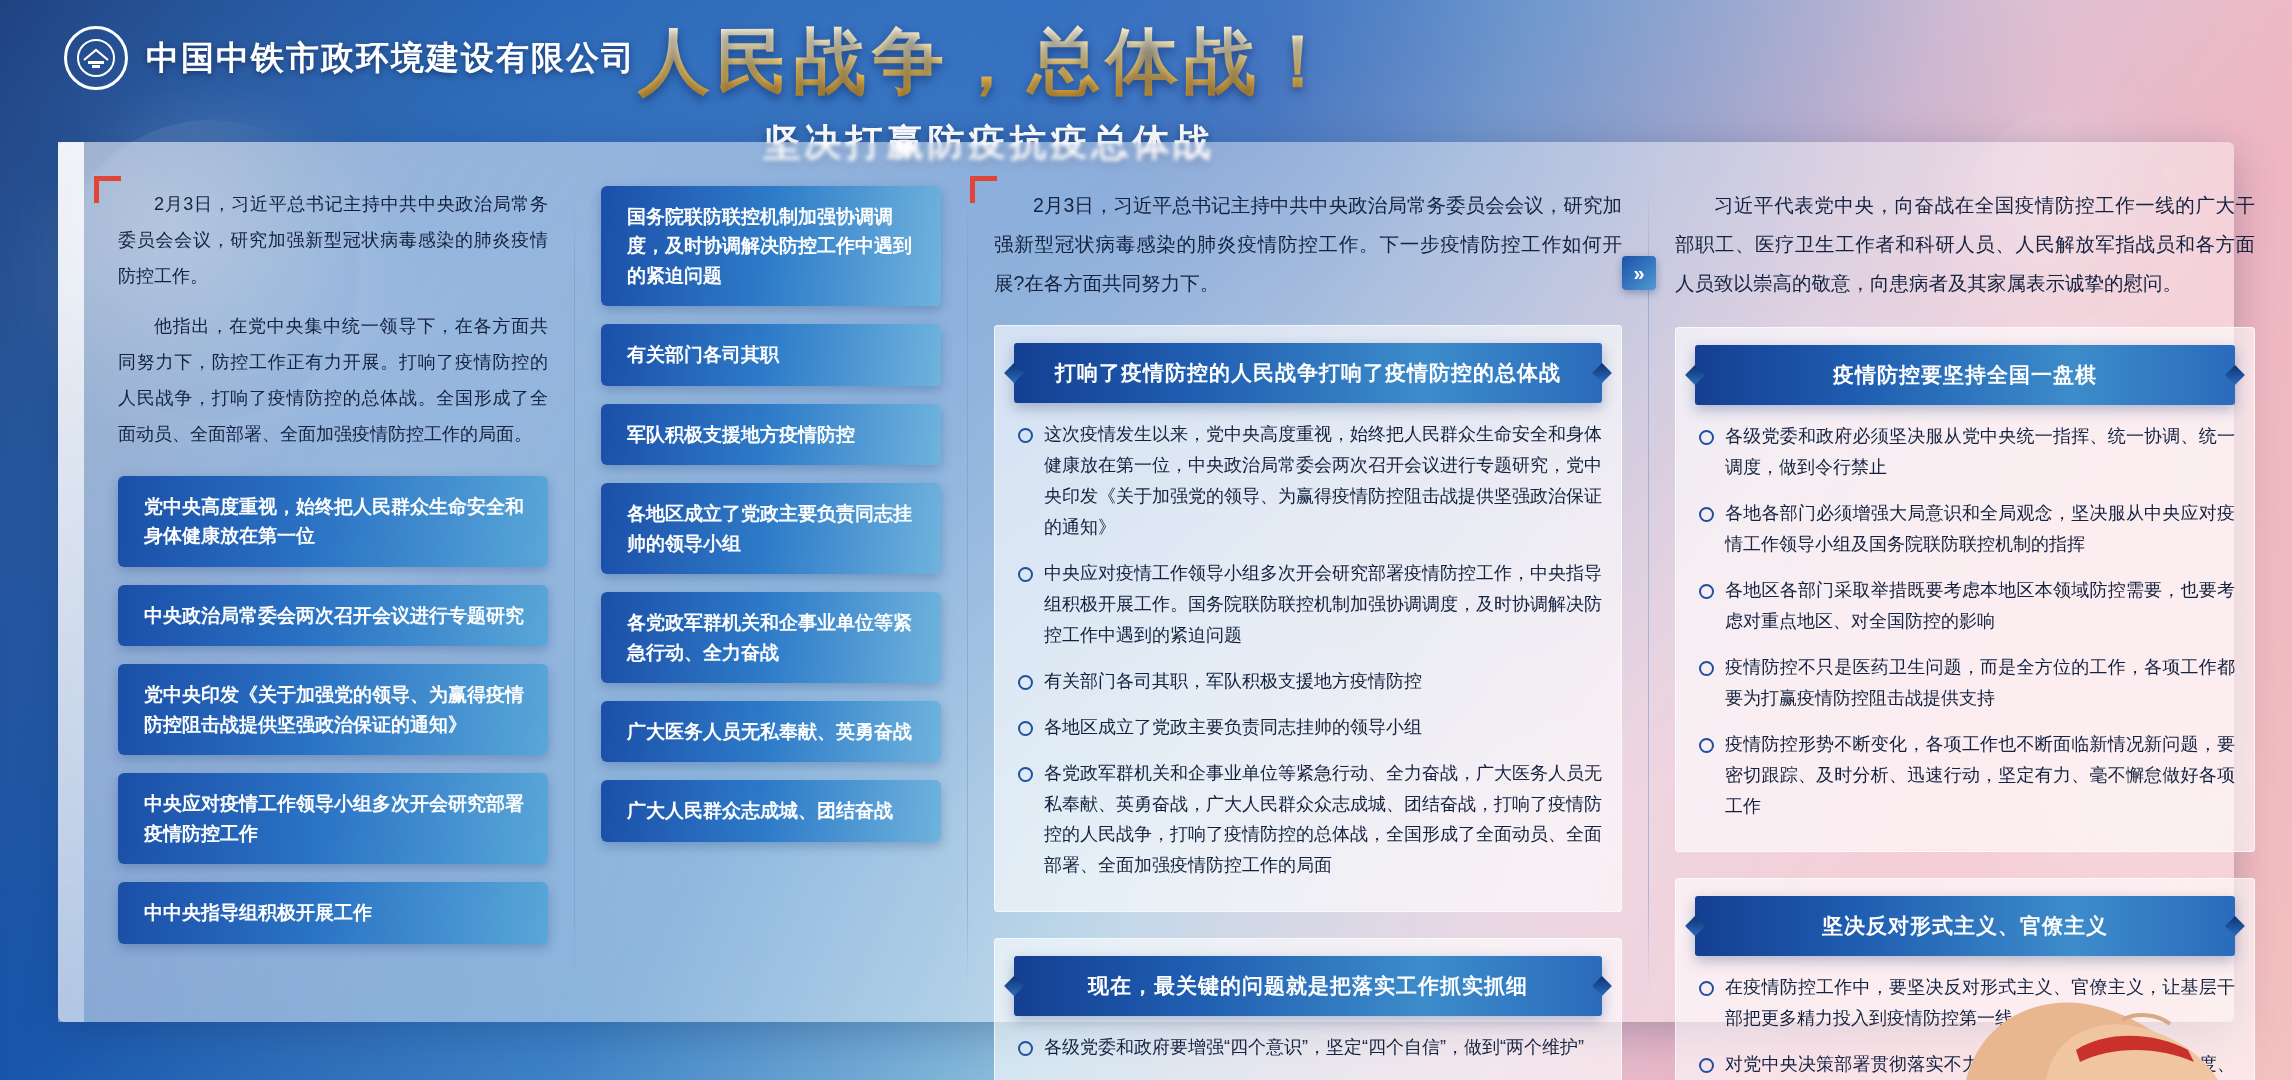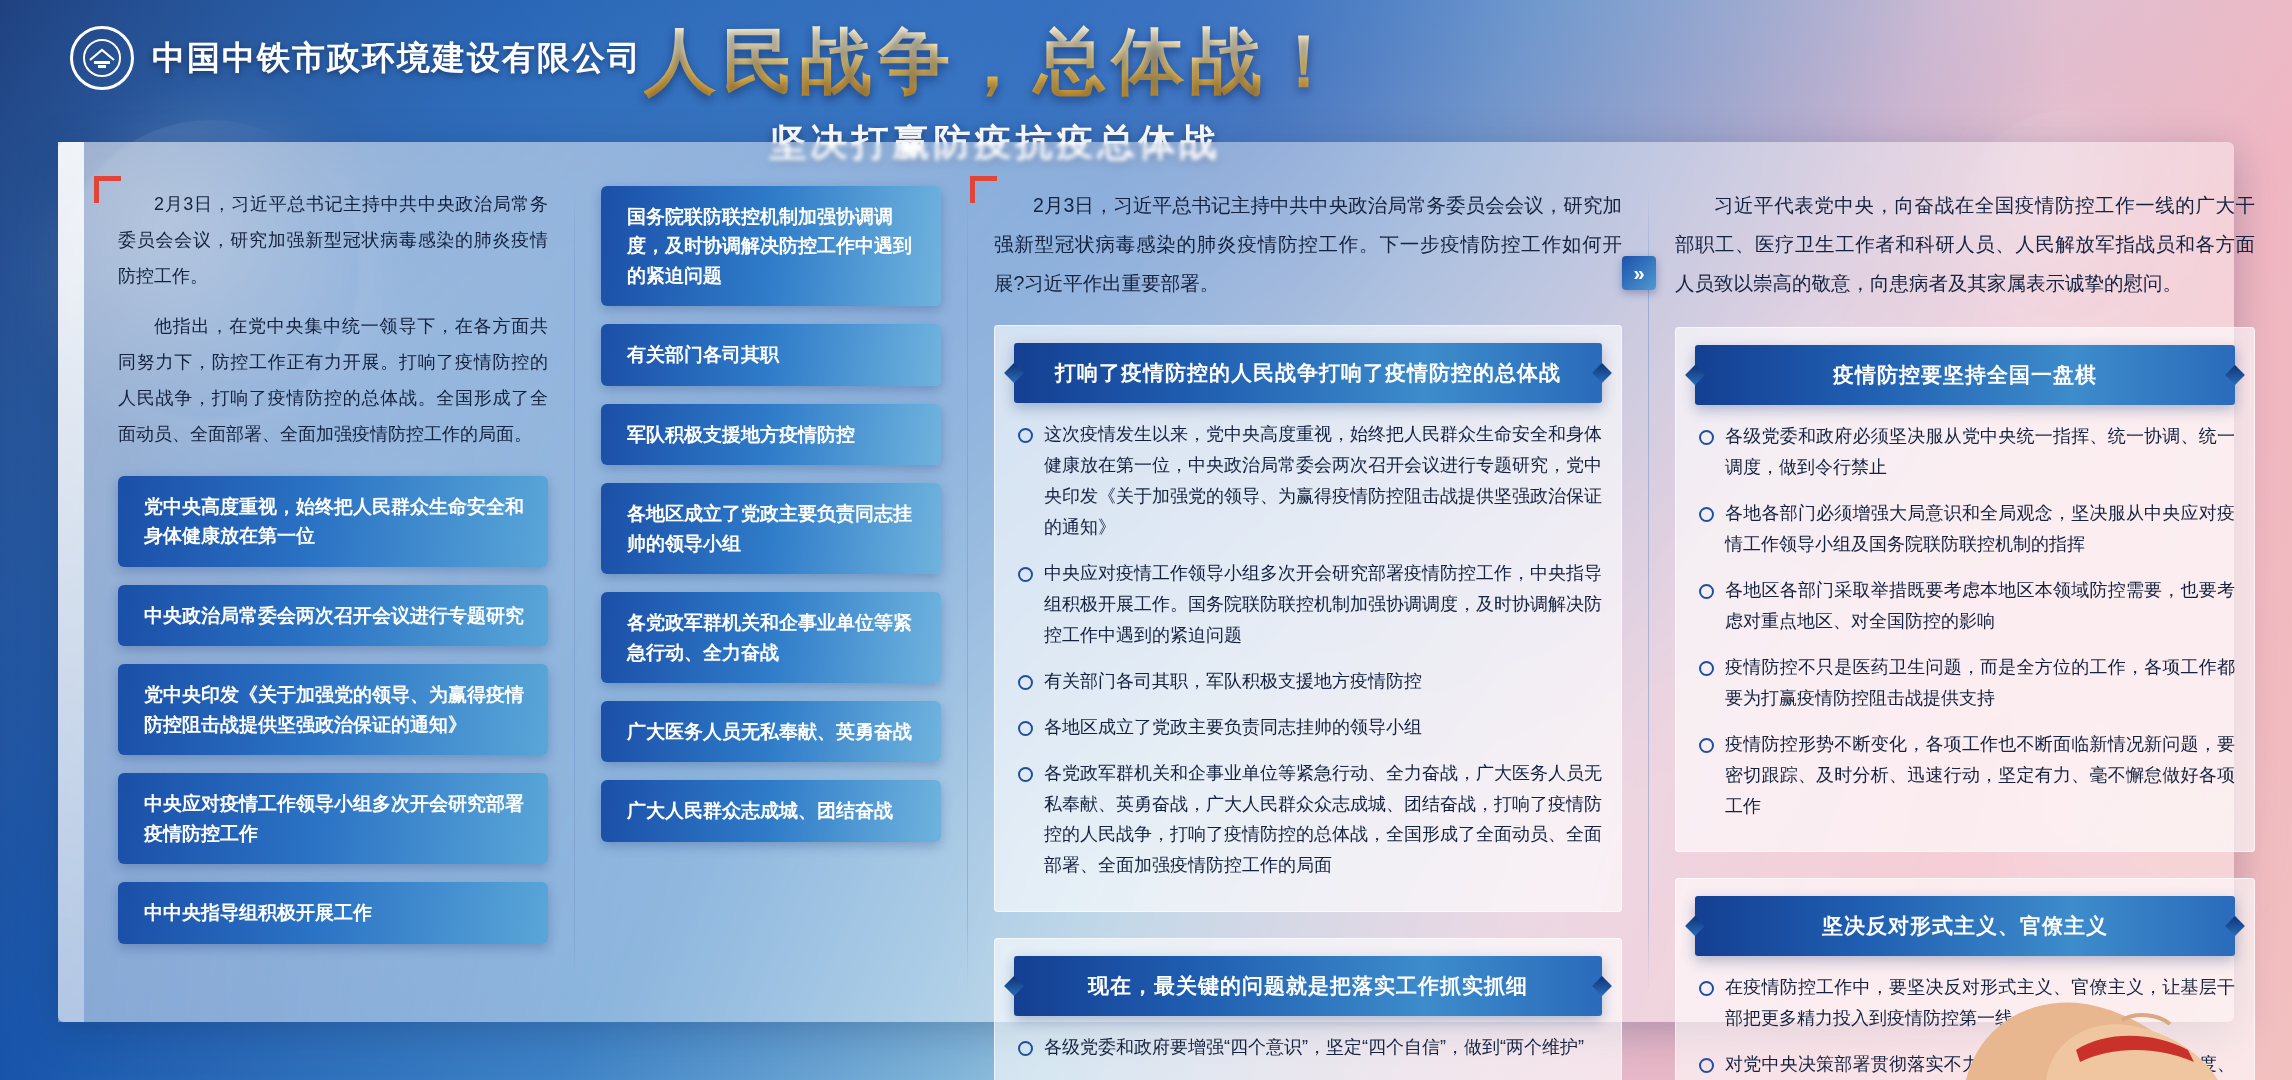--- a/index.html
+++ b/index.html
@@ -35,21 +35,21 @@
     pointer-events: none;
   }
   .v1 { width: 300px; height: 300px; left: 60px; top: 120px; opacity: .75;}
   .v2 { width: 160px; height: 160px; left: 300px; top: 480px; opacity: .45;}
   .v3 { width: 210px; height: 210px; right: 120px; top: 110px; opacity: .5;}
   .v4 { width: 120px; height: 120px; right: 420px; top: 330px; opacity: .32;}
   .v5 { width: 250px; height: 250px; right: 30px; bottom: 120px; opacity: .3;}
 
   .topbar {
     position: absolute;
-    left: 6px; top: 0;
+    left: 0; top: 0;
     width: 1978px;
     height: 140px;
   }
 
   .logo-wrap {
     position: absolute;
     left: 64px;
     top: 26px;
     display: flex;
     align-items: center;
@@ -352,21 +352,21 @@
           <div class="tagbar">广大医务人员无私奉献、英勇奋战</div>
           <div class="tagbar">广大人民群众志成城、团结奋战</div>
         </div>
       </div>
 
       <div class="divider"></div>
 
       <div class="col-c">
         <div class="corner-mark"></div>
         <div class="arrow-chip">»</div>
-        <p class="intro-c">2月3日，习近平总书记主持中共中央政治局常务委员会会议，研究加强新型冠状病毒感染的肺炎疫情防控工作。下一步疫情防控工作如何开展?习近平作出重要部署。</p>
+        <p class="intro-c">2月3日，习近平总书记主持中共中央政治局常务委员会会议，研究加强新型冠状病毒感染的肺炎疫情防控工作。下一步疫情防控工作如何开展?在各方面共同努力下。</p>
 
         <div class="panel">
           <div class="banner">打响了疫情防控的人民战争打响了疫情防控的总体战</div>
           <ul class="bullets">
             <li>这次疫情发生以来，党中央高度重视，始终把人民群众生命安全和身体健康放在第一位，中央政治局常委会两次召开会议进行专题研究，党中央印发《关于加强党的领导、为赢得疫情防控阻击战提供坚强政治保证的通知》</li>
             <li>中央应对疫情工作领导小组多次开会研究部署疫情防控工作，中央指导组积极开展工作。国务院联防联控机制加强协调调度，及时协调解决防控工作中遇到的紧迫问题</li>
             <li>有关部门各司其职，军队积极支援地方疫情防控</li>
             <li>各地区成立了党政主要负责同志挂帅的领导小组</li>
             <li>各党政军群机关和企事业单位等紧急行动、全力奋战，广大医务人员无私奉献、英勇奋战，广大人民群众众志成城、团结奋战，打响了疫情防控的人民战争，打响了疫情防控的总体战，全国形成了全面动员、全面部署、全面加强疫情防控工作的局面</li>
           </ul>

